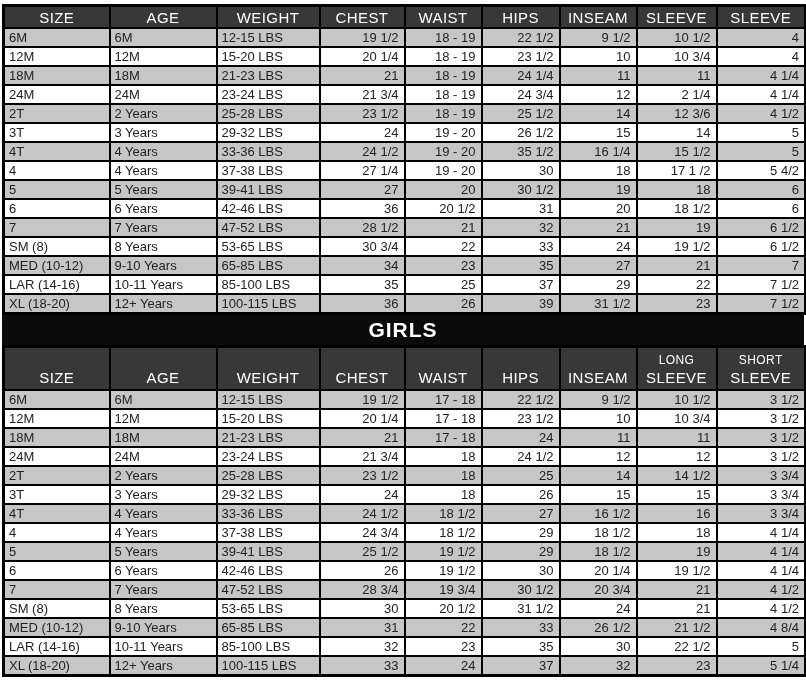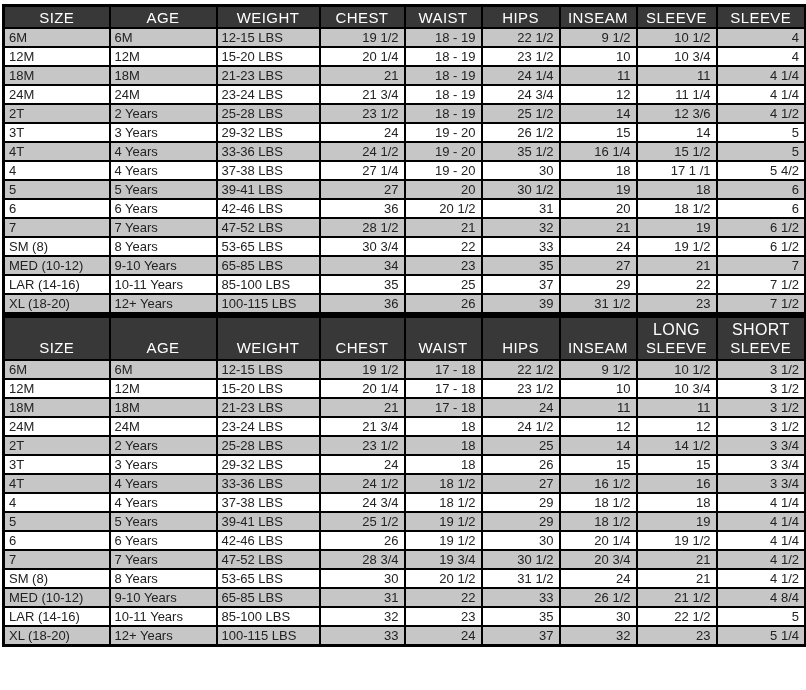--- a/index.html
+++ b/index.html
@@ -29,21 +29,21 @@
     font-size:15px;
     font-weight:400;
     letter-spacing:0.4px;
     text-align:center;
     border:2px solid var(--border-color);
     height:22px;
     padding:1px 2px;
     vertical-align:bottom;
   }
   table.chart.two-line th{height:44px;padding-bottom:2px;}
-  .h-top{min-height:18px;line-height:18px;font-size:16px;}
+  .h-top{min-height:18px;line-height:18px;font-size:12px;}
   .h-bot{line-height:18px;font-size:15px;}
   table.chart td{
     border:2px solid var(--border-color);
     font-size:13px;
     color:var(--cell-text);
     height:17px;
     line-height:15px;
     padding:1px 3px;
     background:var(--row-bg);
     white-space:nowrap;
@@ -129,21 +129,21 @@
           <td class="right">4 1/4</td>
         </tr>
         <tr>
           <td class="left">24M</td>
           <td class="left">24M</td>
           <td class="left">23-24 LBS</td>
           <td class="right">21 3/4</td>
           <td class="right">18 - 19</td>
           <td class="right">24 3/4</td>
           <td class="right">12</td>
-          <td class="right">11 1/4</td>
+          <td class="right">2 1/4</td>
           <td class="right">4 1/4</td>
         </tr>
         <tr class="alt">
           <td class="left">2T</td>
           <td class="left">2 Years</td>
           <td class="left">25-28 LBS</td>
           <td class="right">23 1/2</td>
           <td class="right">18 - 19</td>
           <td class="right">25 1/2</td>
           <td class="right">14</td>
@@ -173,21 +173,21 @@
           <td class="right">5</td>
         </tr>
         <tr>
           <td class="left">4</td>
           <td class="left">4 Years</td>
           <td class="left">37-38 LBS</td>
           <td class="right">27 1/4</td>
           <td class="right">19 - 20</td>
           <td class="right">30</td>
           <td class="right">18</td>
-          <td class="right">17 1 /1</td>
+          <td class="right">17 1 /2</td>
           <td class="right">5 4/2</td>
         </tr>
         <tr class="alt">
           <td class="left">5</td>
           <td class="left">5 Years</td>
           <td class="left">39-41 LBS</td>
           <td class="right">27</td>
           <td class="right">20</td>
           <td class="right">30 1/2</td>
           <td class="right">19</td>
@@ -255,20 +255,23 @@
           <td class="left">100-115 LBS</td>
           <td class="right">36</td>
           <td class="right">26</td>
           <td class="right">39</td>
           <td class="right">31 1/2</td>
           <td class="right">23</td>
           <td class="right">7 1/2</td>
         </tr>
       </tbody>
     </table>
+  <div class="banner">
+    <span>GIRLS</span>
+  </div>
   <table class="chart two-line">
       <colgroup>
         <col style="width: 106px;">
         <col style="width: 107px;">
         <col style="width: 103px;">
         <col style="width: 85px;">
         <col style="width: 77px;">
         <col style="width: 78px;">
         <col style="width: 77px;">
         <col style="width: 80px;">

